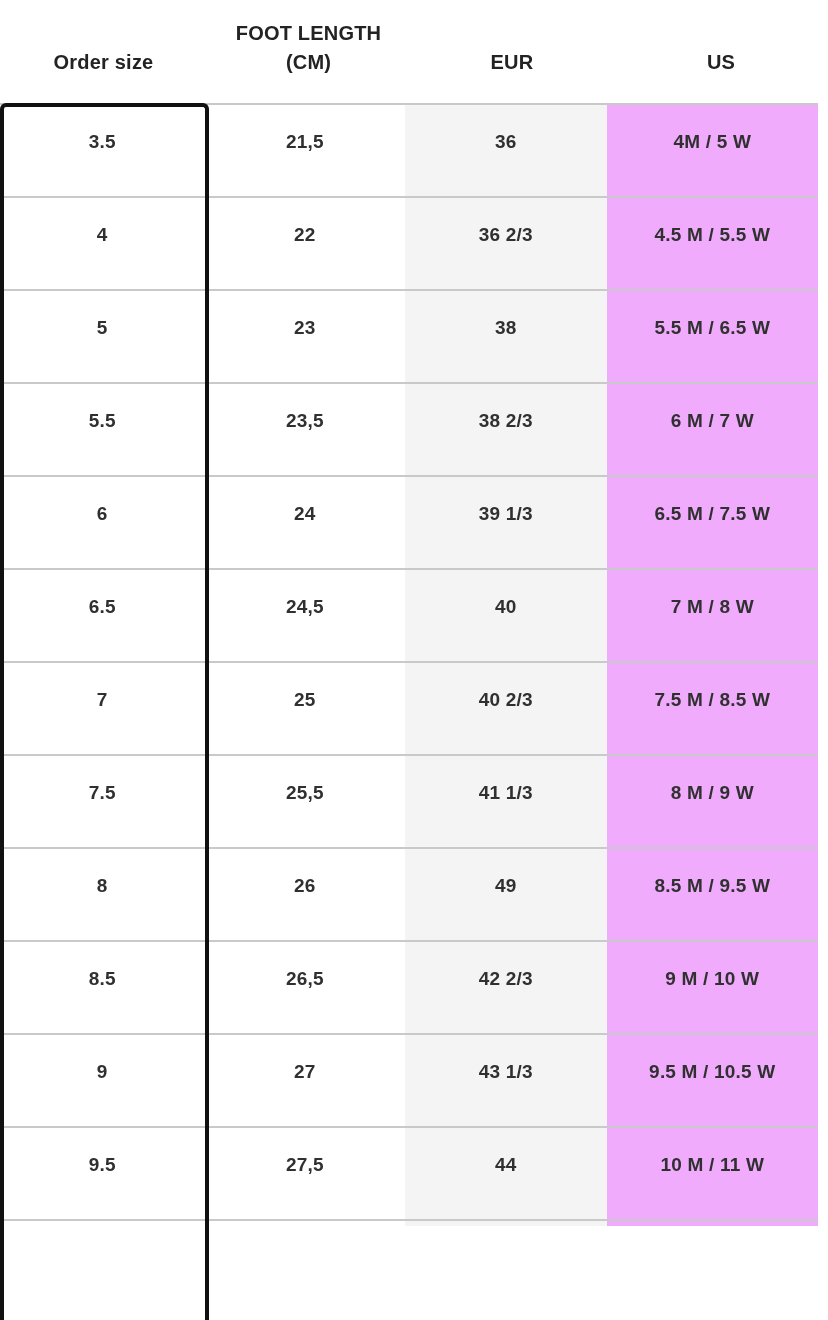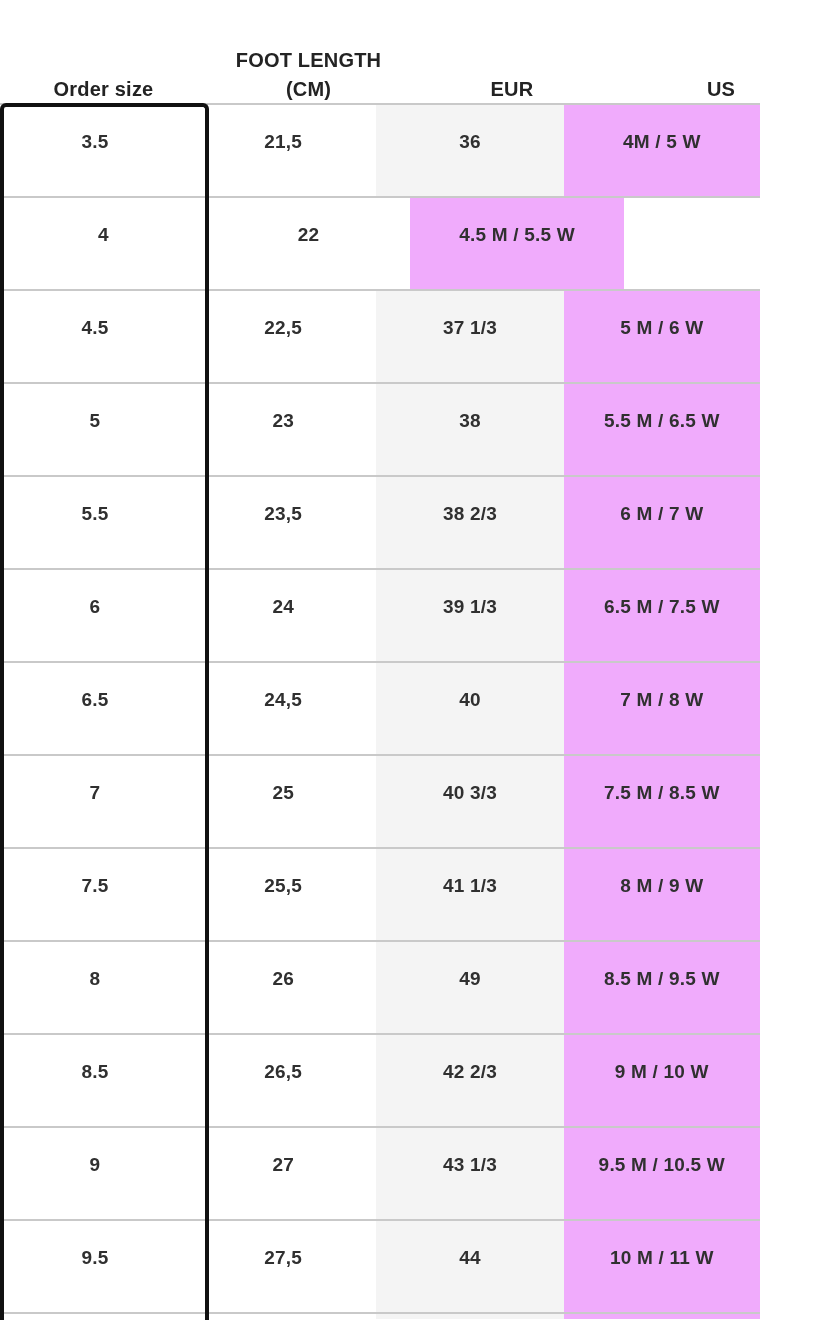--- a/index.html
+++ b/index.html
@@ -30,20 +30,21 @@
     display: flex;
     width: 828px;
     background: #ffffff;
   }
   .th {
     box-sizing: border-box;
     display: flex;
     flex-direction: column;
     align-items: center;
     justify-content: flex-end;
+    padding-bottom: 27px;
     font-size: 20px;
     font-weight: bold;
     color: #232323;
     letter-spacing: .2px;
     line-height: 1.42;
     text-align: center;
   }
   .th-order { width: 207px; }
   .th-foot  { width: 203px; }
   .th-eur   { width: 204px; }
@@ -53,21 +54,21 @@
   .th .l2 { display: block; }
 
   
   .tbody {
     position: relative;
     width: 828px;
   }
   .row {
     position: relative;
     display: flex;
-    width: 760px;
+    width: 818px;
     height: 93px;
     box-sizing: border-box;
     border-top: 2px solid #c9c9c9;
     background: #ffffff;
   }
   .row.first { border-top: 2px solid #c9c9c9; }
 
   .cell {
     box-sizing: border-box;
     display: flex;
@@ -132,27 +133,22 @@
   <div class="tbody" id="tbody">
       <div class="row first">
         <div class="cell c-order">3.5</div>
         <div class="cell c-foot">21,5</div>
         <div class="cell c-eur">36</div>
         <div class="cell c-us">4M / 5 W</div>
       </div>
       <div class="row">
         <div class="cell c-order">4</div>
         <div class="cell c-foot">22</div>
+        <div class="cell c-eur">36 2/3</div>
         <div class="cell c-us">4.5 M / 5.5 W</div>
-      </div>
-      <div class="row">
-        <div class="cell c-order">4.5</div>
-        <div class="cell c-foot">22,5</div>
-        <div class="cell c-eur">37 1/3</div>
-        <div class="cell c-us">5 M / 6 W</div>
       </div>
       <div class="row">
         <div class="cell c-order">5</div>
         <div class="cell c-foot">23</div>
         <div class="cell c-eur">38</div>
         <div class="cell c-us">5.5 M / 6.5 W</div>
       </div>
       <div class="row">
         <div class="cell c-order">5.5</div>
         <div class="cell c-foot">23,5</div>
@@ -167,21 +163,21 @@
       </div>
       <div class="row">
         <div class="cell c-order">6.5</div>
         <div class="cell c-foot">24,5</div>
         <div class="cell c-eur">40</div>
         <div class="cell c-us">7 M / 8 W</div>
       </div>
       <div class="row">
         <div class="cell c-order">7</div>
         <div class="cell c-foot">25</div>
-        <div class="cell c-eur">40 3/3</div>
+        <div class="cell c-eur">40 2/3</div>
         <div class="cell c-us">7.5 M / 8.5 W</div>
       </div>
       <div class="row">
         <div class="cell c-order">7.5</div>
         <div class="cell c-foot">25,5</div>
         <div class="cell c-eur">41 1/3</div>
         <div class="cell c-us">8 M / 9 W</div>
       </div>
       <div class="row">
         <div class="cell c-order">8</div>

